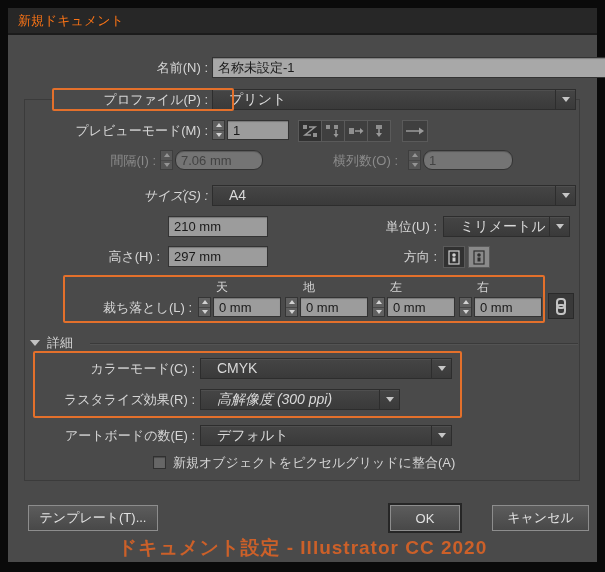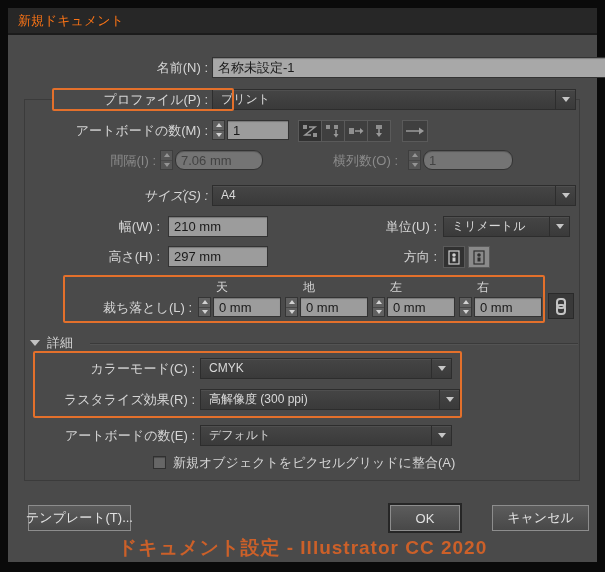--- a/index.html
+++ b/index.html
@@ -22,22 +22,22 @@
   .lbl.dis { color:#8b8b8b; }
   .field {
     position:absolute; height:21px; background:#9c9c9c; border:1px solid #333;
     color:#1a1a1a; font-size:13px; line-height:19px; padding-left:5px;
     box-shadow:inset 0 1px 1px rgba(0,0,0,.25); white-space:nowrap; overflow:hidden;
   }
   .field.big { background:#a8a8a8; }
   .field.dis { background:#747474; color:#434343;border-radius:9px; }
   .dd {
     position:absolute; height:21px; background:linear-gradient(180deg,#454545,#3a3a3a);
-    border:1px solid #2d2d2d; color:#d9d9d9; font-size:12px; line-height:19px;
-    padding-left:8px; box-shadow:inset 0 1px 0 rgba(255,255,255,.06); white-space:nowrap;
+    border:1px solid #2d2d2d; color:#d9d9d9; font-size:14px; line-height:19px;
+    padding-left:16px; box-shadow:inset 0 1px 0 rgba(255,255,255,.06); white-space:nowrap;
   }
   .dd .dd-btn {
     position:absolute; right:0; top:0; bottom:0; width:20px;
     border-left:1px solid #2d2d2d; display:flex; align-items:center; justify-content:center;
   }
   .tri-down { width:0; height:0; border-left:4px solid transparent;
     border-right:4px solid transparent; border-top:5px solid #c6c6c6; }
   .spin { position:absolute; width:13px; height:20px; display:flex; flex-direction:column;
     border:1px solid #353535; background:#606060; }
   .spin > div { flex:1; display:flex; align-items:center; justify-content:center; }
@@ -92,21 +92,21 @@
 
     <div class="dd" style="left:204px;top:81px;width:364px;">
       <span>プリント</span>
       <div class="dd-btn">
         <div class="tri-down"></div>
       </div>
     </div>
     <div class="lbl" style="left:0;top:81px;width:200px;z-index:10;">プロファイル(P) :</div>
     <div class="hl" style="left:44px;top:80px;width:182px;height:23px;"></div>
 
-    <div class="lbl" style="left:0;top:112px;width:200px;">アートボードの数(M) :</div>
+    <div class="lbl" style="left:0;top:112px;width:200px;">プレビューモード(M) :</div>
     <div class="spin" style="left:204px;top:112px;">
       <div>
           <div class="tri-up-s"></div>
         </div>
       <div>
           <div class="tri-dn-s"></div>
         </div>
     </div>
     <div class="field" style="left:219px;top:112px;width:62px;height:20px;">1</div>
 
@@ -169,21 +169,20 @@
     <div class="field dis" style="left:415px;top:142px;width:90px;height:20px;">1</div>
 
     <div class="lbl" style="left:0;top:177px;width:200px;font-style:italic;">サイズ(S) :</div>
     <div class="dd" style="left:204px;top:177px;width:364px;">
       <span>A4</span>
       <div class="dd-btn">
         <div class="tri-down"></div>
       </div>
     </div>
 
-    <div class="lbl" style="left:0;top:208px;width:152px;">幅(W) :</div>
     <div class="field" style="left:160px;top:208px;width:100px;">210 mm</div>
     <div class="lbl" style="left:280px;top:208px;width:149px;">単位(U) :</div>
     <div class="dd" style="left:435px;top:208px;width:127px;">
       <span>ミリメートル</span>
       <div class="dd-btn">
         <div class="tri-down"></div>
       </div>
     </div>
 
     <div class="lbl" style="left:0;top:238px;width:152px;">高さ(H) :</div>
@@ -267,39 +266,39 @@
 
     <div class="lbl" style="left:0;top:350px;width:187px;">カラーモード(C) :</div>
     <div class="dd" style="left:192px;top:350px;width:252px;">
       <span>CMYK</span>
       <div class="dd-btn">
         <div class="tri-down"></div>
       </div>
     </div>
 
     <div class="lbl" style="left:0;top:381px;width:187px;">ラスタライズ効果(R) :</div>
-    <div class="dd" style="left:192px;top:381px;width:260px;">
+    <div class="dd" style="left:192px;top:381px;width:200px;font-style:italic;">
       <span>高解像度 (300 ppi)</span>
       <div class="dd-btn">
         <div class="tri-down"></div>
       </div>
     </div>
     <div class="hl" style="left:25px;top:343px;width:429px;height:67px;"></div>
 
     <div class="lbl" style="left:0;top:417px;width:187px;">アートボードの数(E) :</div>
     <div class="dd" style="left:192px;top:417px;width:252px;">
       <span>デフォルト</span>
       <div class="dd-btn">
         <div class="tri-down"></div>
       </div>
     </div>
 
     <div id="checkbox"></div>
     <div class="lbl" style="left:165px;top:446px;width:320px;text-align:left;line-height:17px;">新規オブジェクトをピクセルグリッドに整合(A)</div>
 
-    <div class="btn" style="left:20px;top:497px;width:103px;">テンプレート(T)...</div>
+    <div class="btn" style="left:20px;top:497px;width:130px;">テンプレート(T)...</div>
     <div class="btn default" style="left:382px;top:497px;width:70px;">OK</div>
     <div class="btn" style="left:484px;top:497px;width:97px;">キャンセル</div>
 
     <div id="caption">ドキュメント設定 - Illustrator CC 2020</div>
 
   </div>
 </div>
 
 </body></html>

